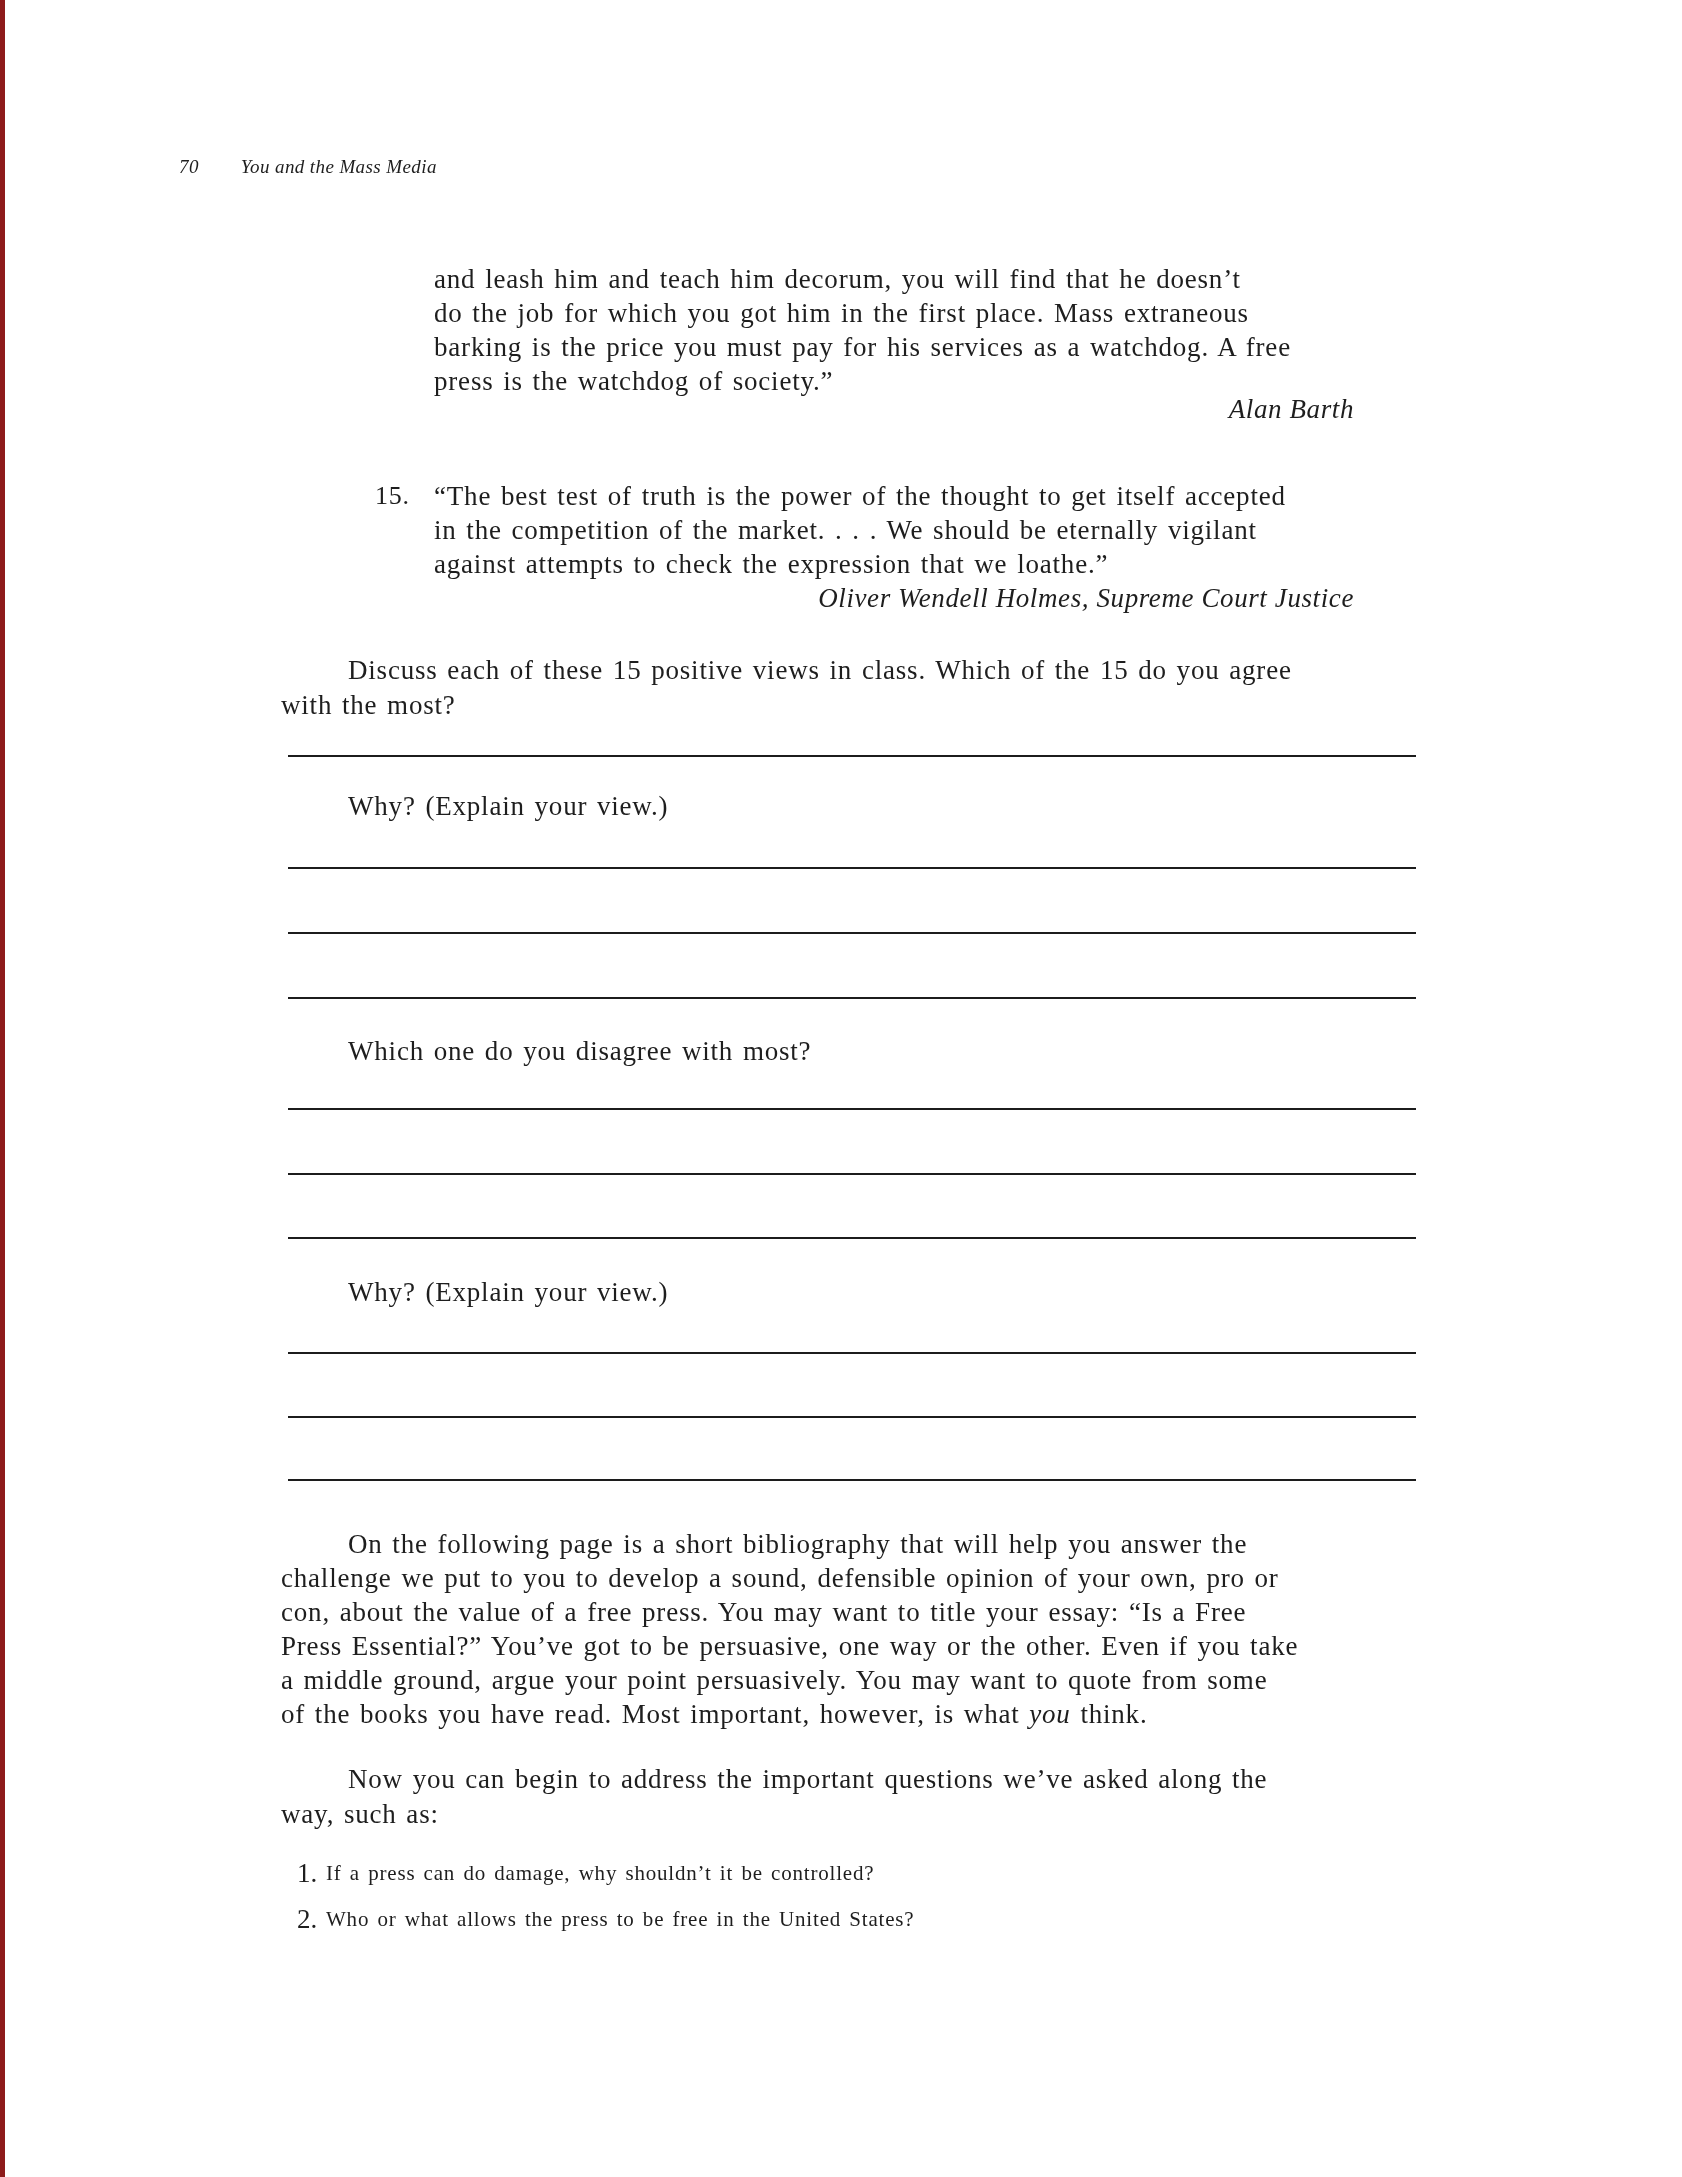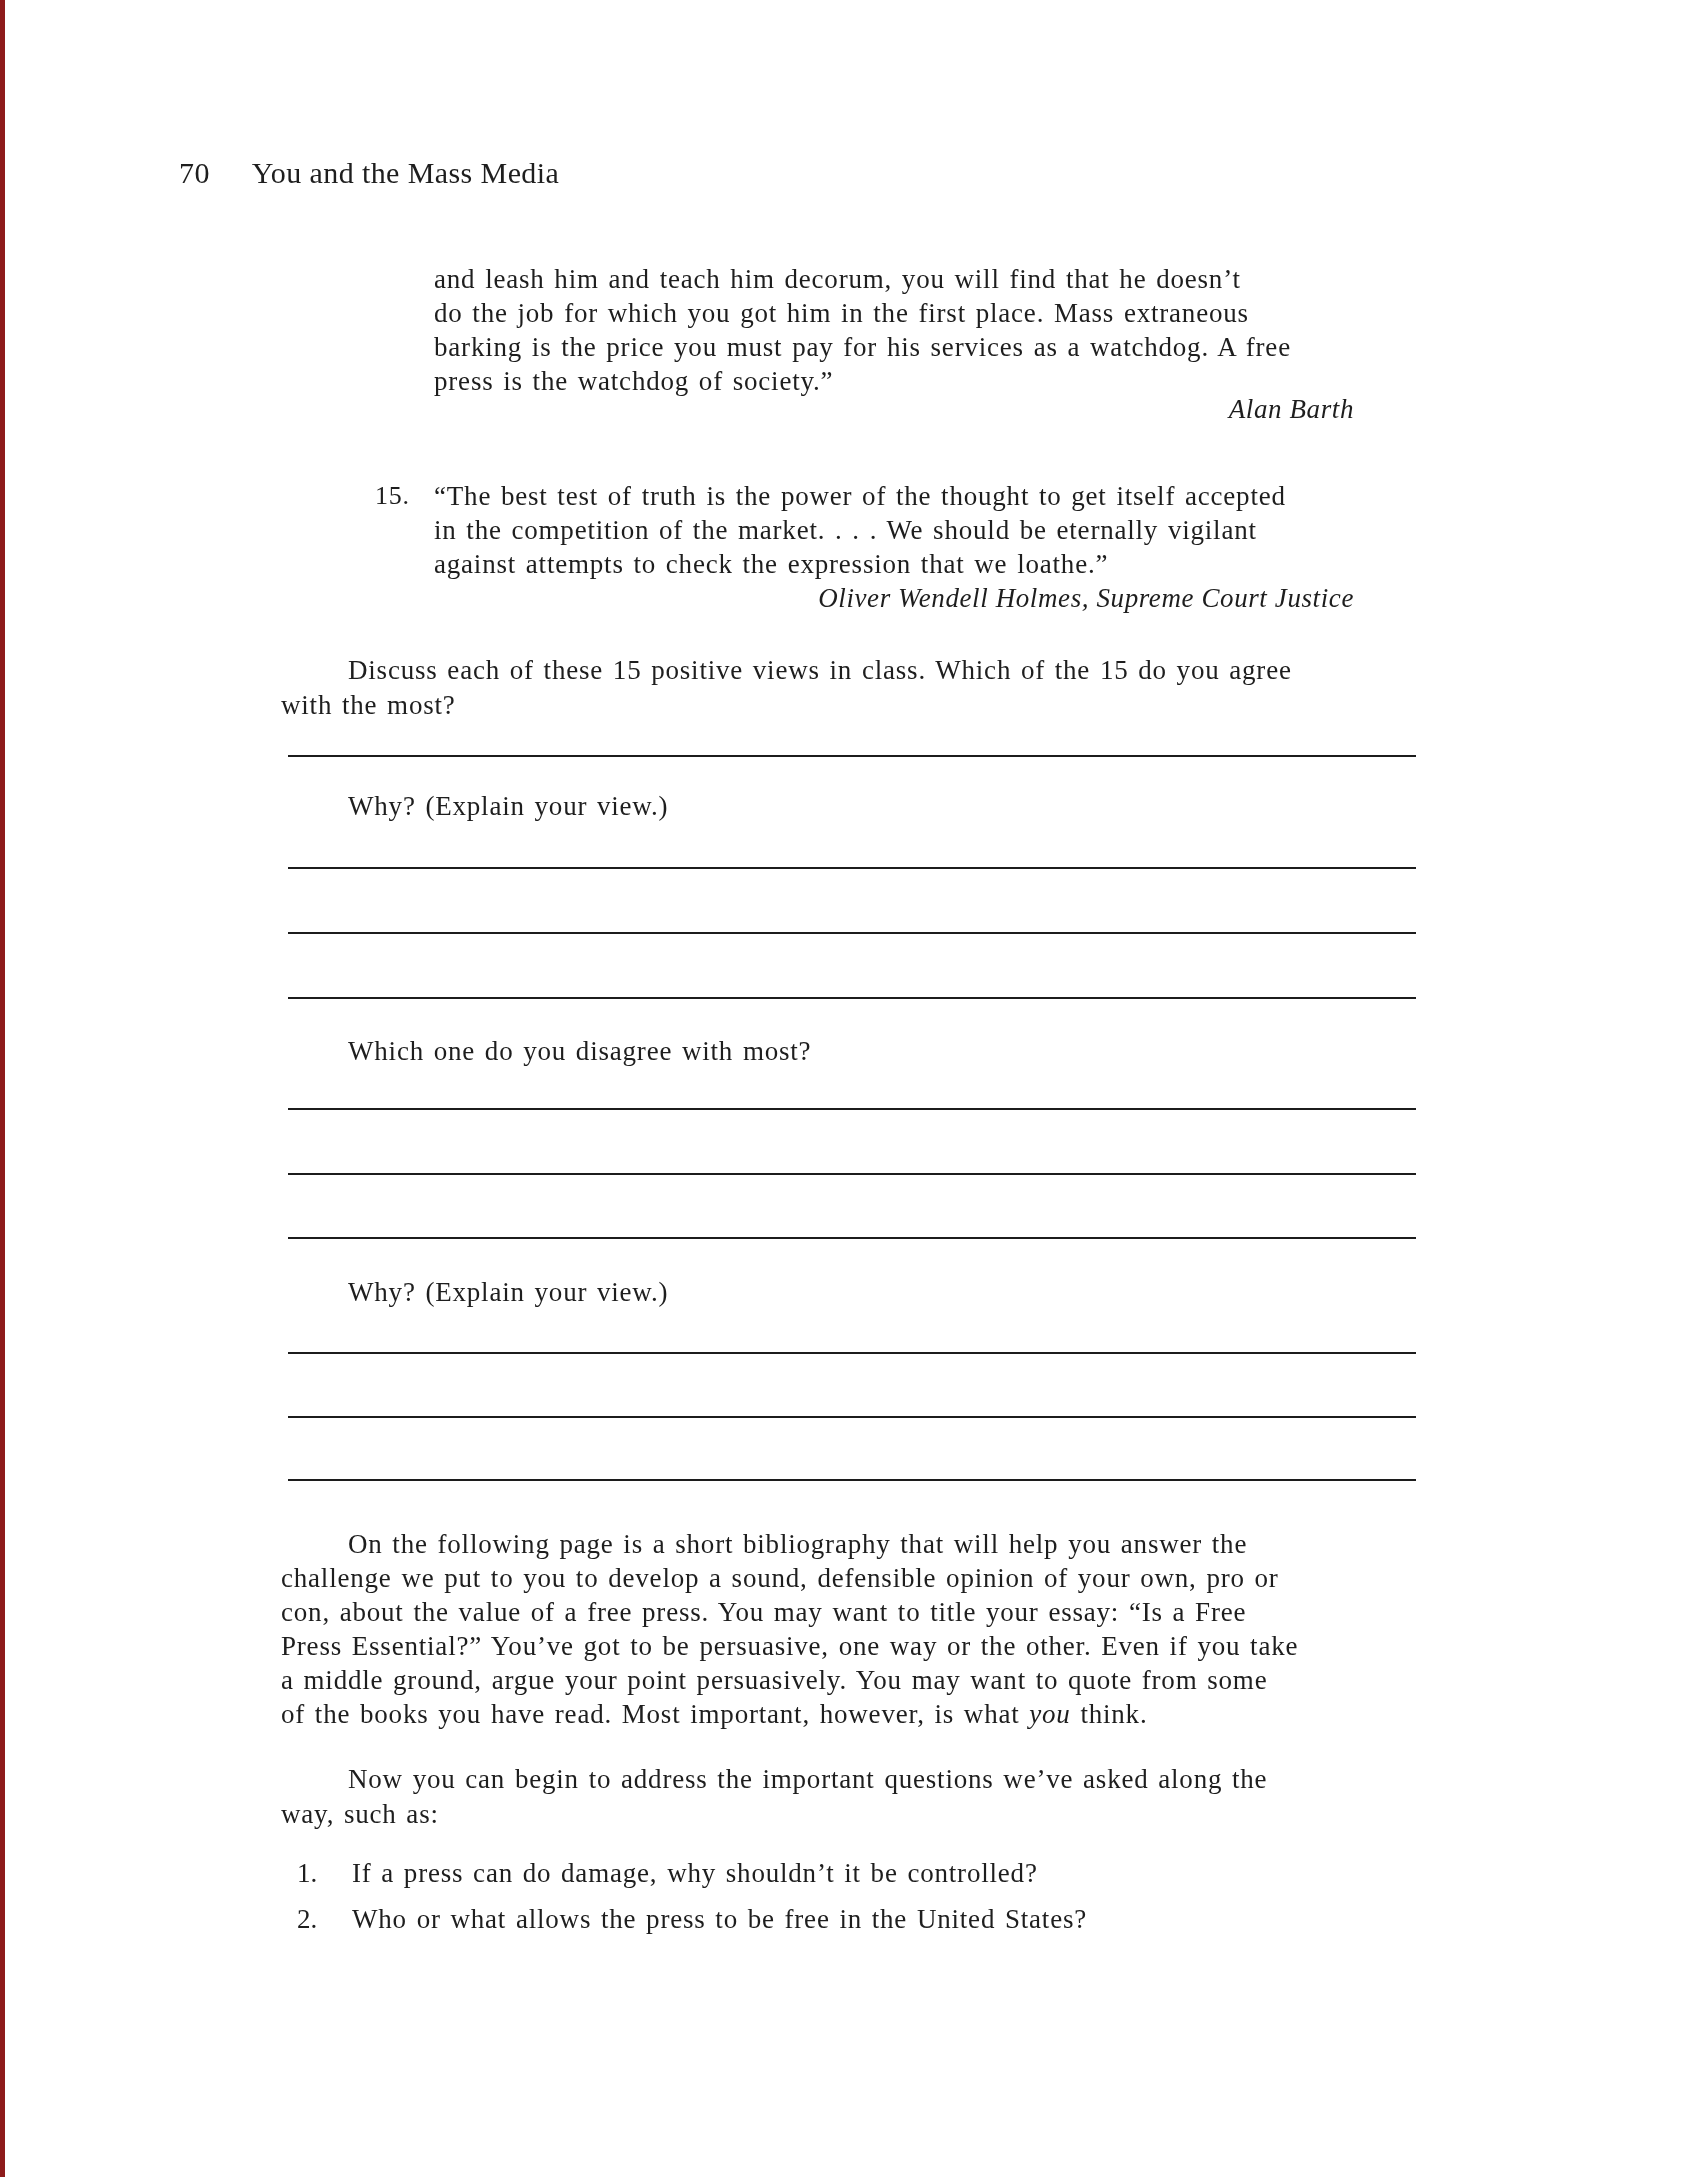--- a/index.html
+++ b/index.html
@@ -14,21 +14,22 @@
   }
   .edge-stripe {
     position: absolute;
     left: 0; top: 0;
     width: 5.2px; height: 100%;
     background: #8e1b1b;
   }
   .running-head {
     position: absolute;
     top: 156px; left: 179px;
-    font-size: 30px;
+    font-style: italic;
+    font-size: 19px;
     letter-spacing: 0.4px;
     white-space: nowrap;
   }
   .running-head .book-title { margin-left: 42px; }
 
   .body-text {
     font-size: 27px;
     letter-spacing: 0.8px;
     word-spacing: 2.2px;
     margin-top: 8px;
@@ -66,21 +67,21 @@
     width: 1128px;
     height: 0;
     border-top: 2.6px solid #1c1c1c;
   }
 
   .para-biblio { position: absolute; left: 281px; top: 1519px; }
   .para-now { position: absolute; left: 281px; top: 1754px; }
   .em { font-style: italic; }
 
   .qitem-num { position: absolute; left: 297px; font-size: 27px; line-height: 34px; }
-  .qitem-text { position: absolute; left: 352px; font-size: 27px; letter-spacing: 0.8px; word-spacing: 2.2px; line-height: 34px; white-space: nowrap; }
+  .qitem-text { position: absolute; left: 326px; font-size: 21px; letter-spacing: 0.8px; word-spacing: 2.2px; line-height: 34px; white-space: nowrap; }
   .qitem1 { top: 1856px; }
   .qitem2 { top: 1902px; }
 </style>
 </head>
 <body>
 
 <div class="page">
   <div class="edge-stripe"></div>
 
   <div class="running-head">

